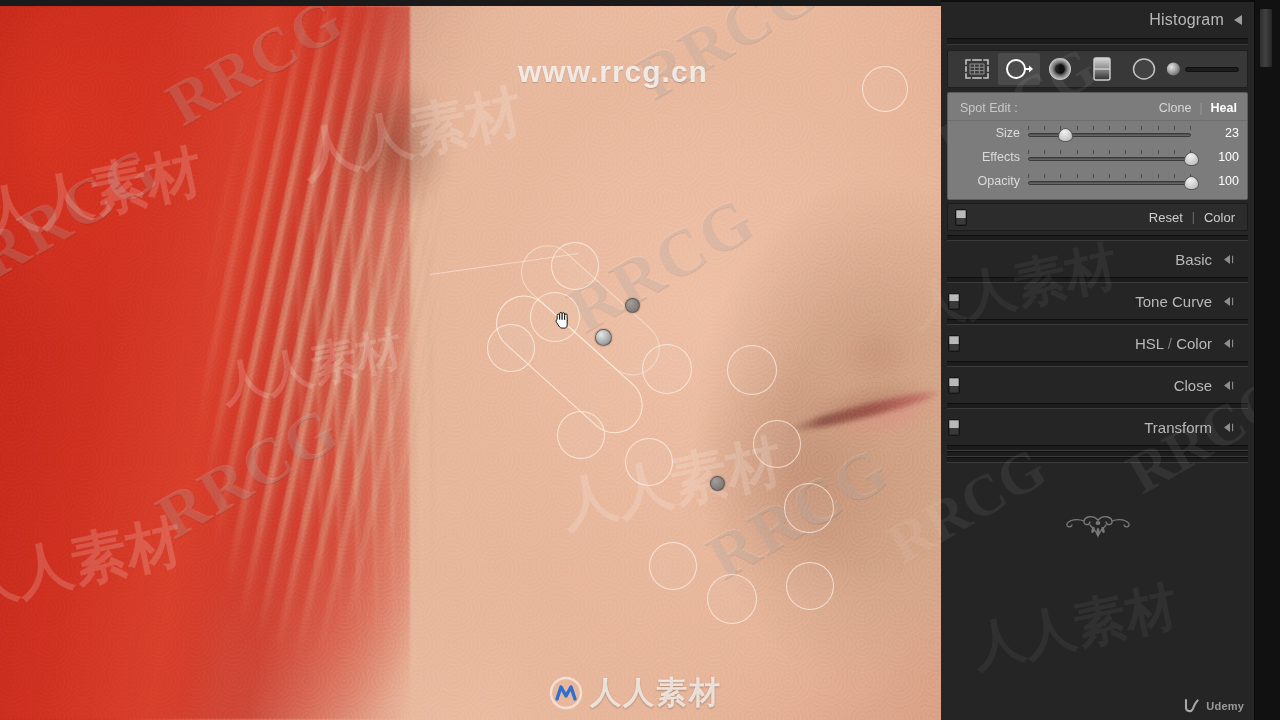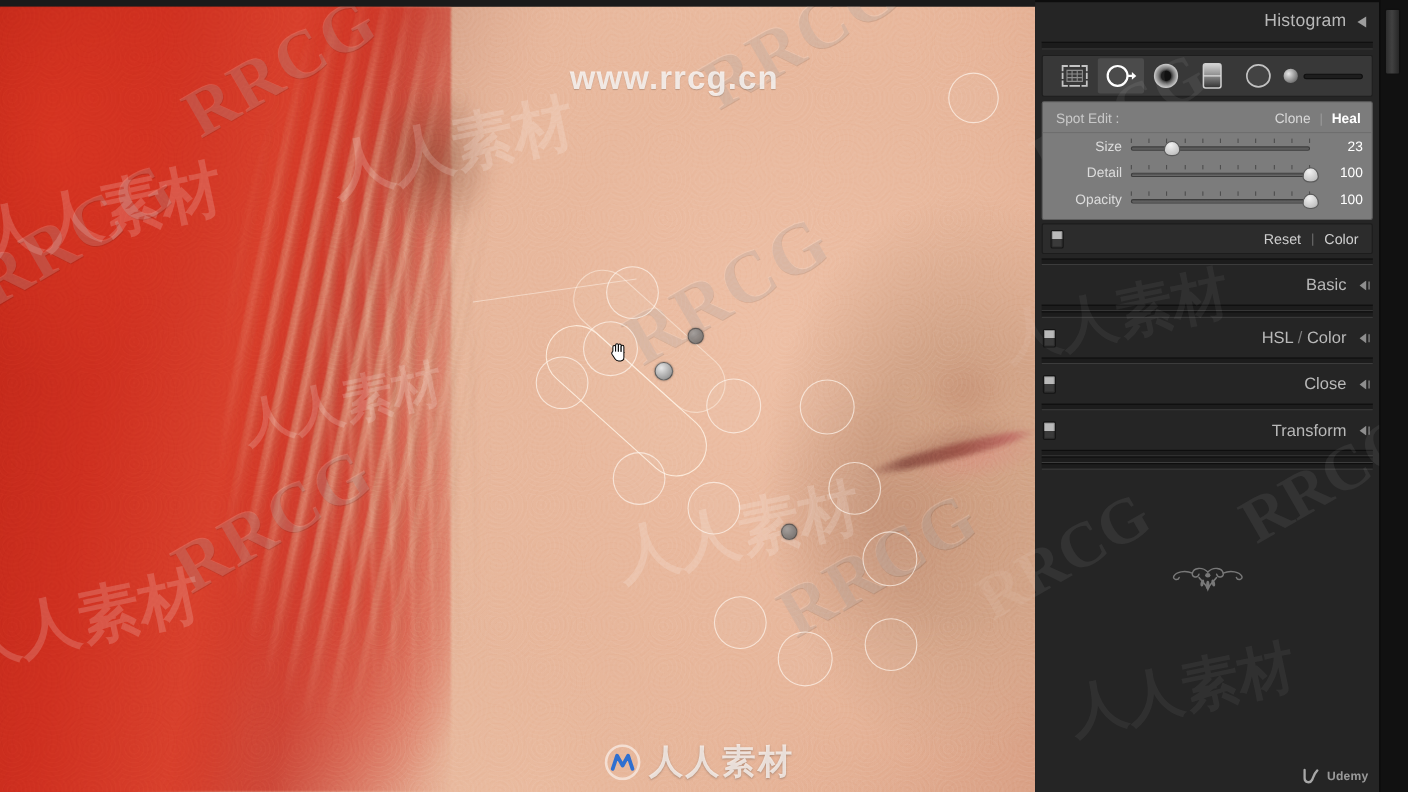--- a/index.html
+++ b/index.html
@@ -355,21 +355,21 @@
   }
   #reset-row .spacer { flex: 1; }
   .link-btn { font-size: 13px; color: #cfcfcf; }
   .link-sep { color: #6d6d6d; margin: 0 9px; font-size: 12px; }
 
   
   .section-row {
     position: relative;
     height: 36px;
     display: flex; align-items: center;
-    padding: 0 8px 0 7px;
+    padding: 0 20px 0 7px;
   }
   .section-row .sec-spacer { flex: 1; }
   .section-row .sec-title {
     font-size: 15px; color: #b9b9b9;
     margin-right: 10px;
   }
   .sec-title .slash { color: #7e7e7e; }
   .sec-arrow {
     width: 12px; height: 10px;
     display: flex; align-items: center; justify-content: center;
@@ -616,21 +616,21 @@
               <i class="tick"></i>
               <i class="tick"></i>
           </span>
           <span class="slider-track"></span>
           <span class="slider-knob" style="left:23%;"></span>
         </span>
         <span class="s-value">23</span>
       </div>
 
       <div class="slider-row">
-        <span class="s-label">Detail</span>
+        <span class="s-label">Effects</span>
         <span class="slider-track-wrap">
           <span class="tick-row">
             <i class="tick"></i>
               <i class="tick"></i>
               <i class="tick"></i>
               <i class="tick"></i>
               <i class="tick"></i>
             <i class="tick"></i>
               <i class="tick"></i>
               <i class="tick"></i>
@@ -682,20 +682,31 @@
       <span class="sec-title">Basic</span>
       <span class="sec-arrow">
         <svg width="11" height="9" viewBox="0 0 11 9">
             <path d="M7 0 L1 4.5 L7 9 Z" fill="#8e8e8e"></path>
             <path d="M9.6 0.8 V8.2" stroke="#8e8e8e" stroke-width="1.1"></path>
           </svg>
       </span>
     </div>
     <div class="sec-divider"></div>
 
+    <div class="section-row">
+      <span class="toggle-switch"></span>
+      <span class="sec-spacer"></span>
+      <span class="sec-title">Tone Curve</span>
+      <span class="sec-arrow">
+        <svg width="11" height="9" viewBox="0 0 11 9">
+            <path d="M7 0 L1 4.5 L7 9 Z" fill="#8e8e8e"></path>
+            <path d="M9.6 0.8 V8.2" stroke="#8e8e8e" stroke-width="1.1"></path>
+          </svg>
+      </span>
+    </div>
     <div class="sec-divider"></div>
 
     <div class="section-row">
       <span class="toggle-switch"></span>
       <span class="sec-spacer"></span>
       <span class="sec-title">
         <span>HSL</span><span class="slash"> / </span><span>Color</span>
       </span>
       <span class="sec-arrow">
         <svg width="11" height="9" viewBox="0 0 11 9">

